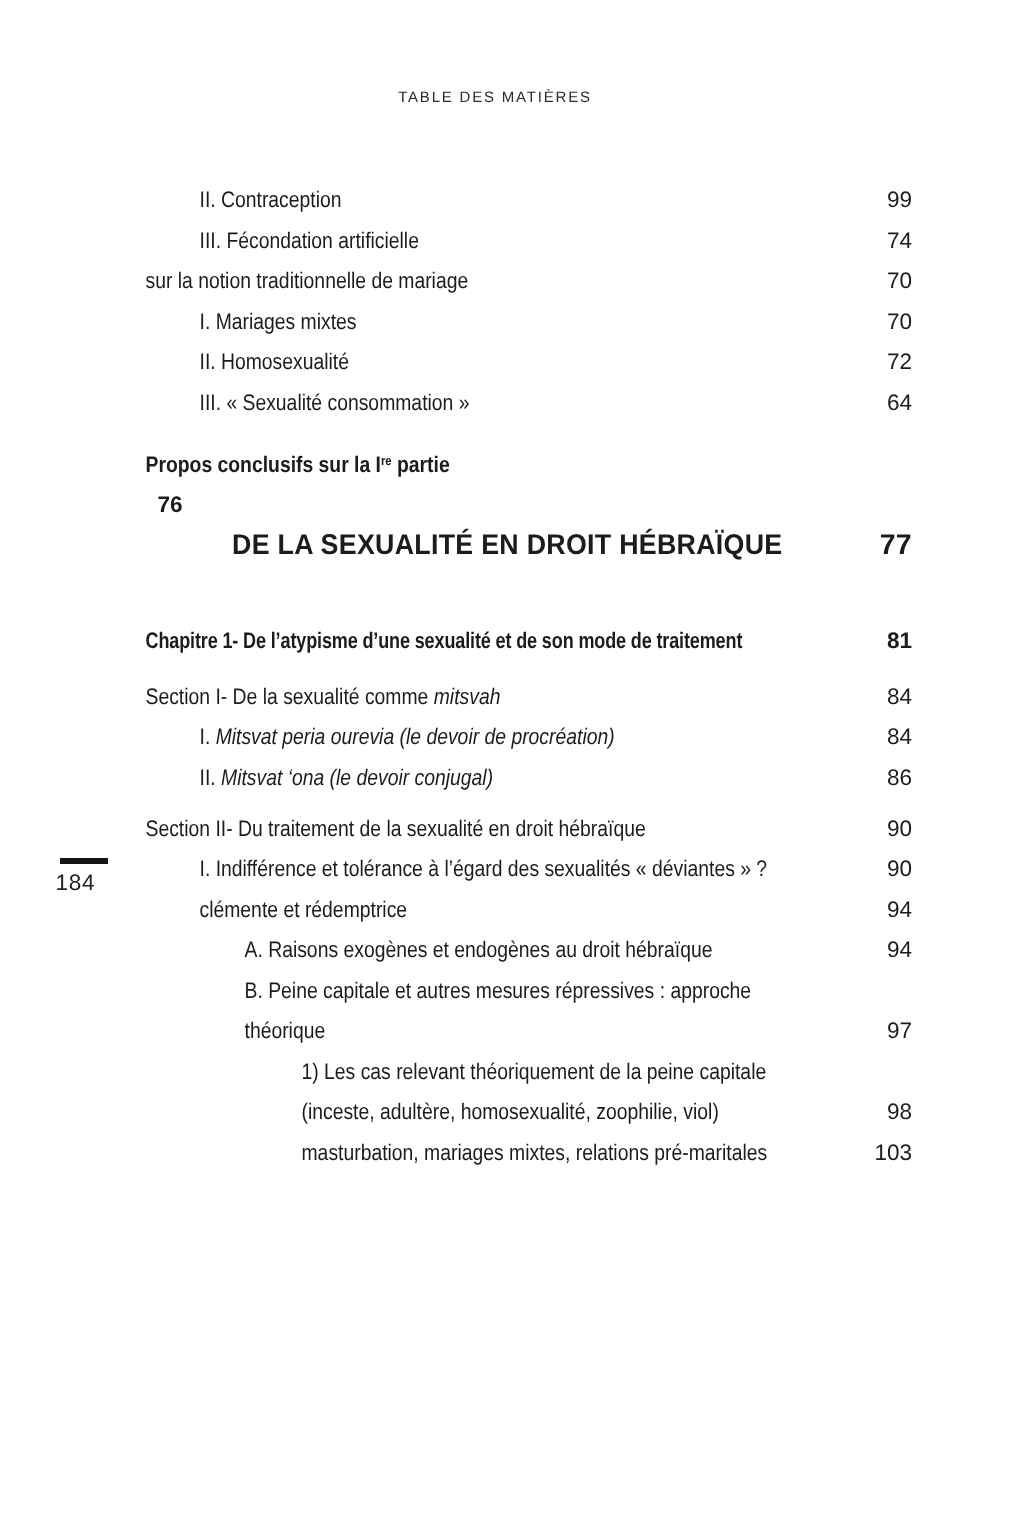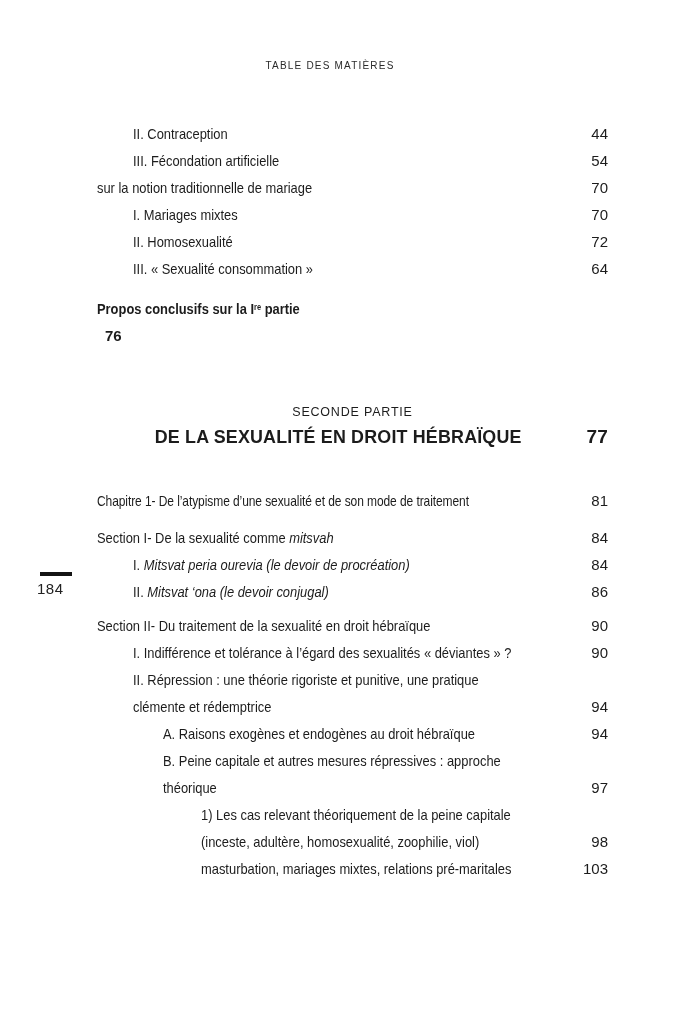--- a/index.html
+++ b/index.html
@@ -47,21 +47,21 @@
   .it { font-style: italic; }
   .sup { font-size: 0.58em; vertical-align: 0.5em; letter-spacing: 0; }
 
   .ind1 .txt { padding-left: 36px; }
   .ind2 .txt { padding-left: 66px; }
   .ind3 .txt { padding-left: 104px; }
 
   .bold { font-weight: bold; }
   .bold .fit { transform: scaleX(0.86); }
 
-  .chapitre { font-weight: normal; }
+  .chapitre { font-weight: bold; }
   .chapitre .fit { transform: scaleX(0.80); letter-spacing: -0.1px; }
 
   .part-label { line-height: 22px; font-size: 12.5px; letter-spacing: 0.8px; }
   .part-label .txt { text-align: center; }
   .part-label .fit { transform: none; white-space: normal; display: inline; }
 
   .part-title { line-height: 28px; font-size: 19px; font-weight: bold; letter-spacing: 0.2px; justify-content: center; }
   .part-title .txt { text-align: center; }
   .part-title .fit { transform: scaleX(0.94); transform-origin: 50% 100%; }
 </style>
@@ -72,48 +72,45 @@
   <div class="running-head">TABLE DES MATIÈRES</div>
 
   <div class="margin-marker">
     <div class="margin-dash"></div>
     <div class="margin-num">184</div>
   </div>
 
   <div class="toc" id="toc">
       <div class="row entry ind1">
         <div class="txt"><span class="fit"><span>II. Contraception</span></span></div>
-        <div class="pg">44</div>
+        <div class="pg">99</div>
       </div>
       <div class="row entry ind1">
         <div class="txt"><span class="fit"><span>III. Fécondation artificielle</span></span></div>
-        <div class="pg">54</div>
+        <div class="pg">74</div>
       </div>
       <div class="row entry">
         <div class="txt"><span class="fit"><span>sur la notion traditionnelle de mariage</span></span></div>
         <div class="pg">70</div>
       </div>
       <div class="row entry ind1">
         <div class="txt"><span class="fit"><span>I. Mariages mixtes</span></span></div>
         <div class="pg">70</div>
       </div>
       <div class="row entry ind1">
         <div class="txt"><span class="fit"><span>II. Homosexualité</span></span></div>
         <div class="pg">72</div>
       </div>
       <div class="row entry ind1">
         <div class="txt"><span class="fit"><span>III. « Sexualité consommation »</span></span></div>
         <div class="pg">64</div>
       </div>
       <div class="row bold" style="margin-top: 12px; flex-direction: column;">
         <div class="txt"><span class="fit"><span>Propos conclusifs sur la I</span><span class="sup">re</span><span> partie</span></span></div>
         <div class="pg">76</div>
-      </div>
-      <div class="row part-label" style="margin-top: 52px;">
-        <div class="txt"><span class="fit"><span>SECONDE PARTIE</span></span></div>
       </div>
       <div class="row part-title">
         <div class="txt"><span class="fit"><span>DE LA SEXUALITÉ EN DROIT HÉBRAÏQUE</span></span></div>
         <div class="pg">77</div>
       </div>
       <div class="row chapitre" style="margin-top: 36px;">
         <div class="txt"><span class="fit"><span>Chapitre 1- De l’atypisme d’une sexualité et de son mode de traitement</span></span></div>
         <div class="pg">81</div>
       </div>
       <div class="row entry" style="margin-top: 10px;">
@@ -128,23 +125,20 @@
         <div class="txt"><span class="fit"><span>II. </span><span class="it">Mitsvat ‘ona (le devoir conjugal)</span></span></div>
         <div class="pg">86</div>
       </div>
       <div class="row entry" style="margin-top: 7px;">
         <div class="txt"><span class="fit"><span>Section II- Du traitement de la sexualité en droit hébraïque</span></span></div>
         <div class="pg">90</div>
       </div>
       <div class="row entry ind1">
         <div class="txt"><span class="fit"><span>I. Indifférence et tolérance à l’égard des sexualités « déviantes » ?</span></span></div>
         <div class="pg">90</div>
-      </div>
-      <div class="row entry ind1">
-        <div class="txt"><span class="fit"><span>II. Répression : une théorie rigoriste et punitive, une pratique</span></span></div>
       </div>
       <div class="row entry ind1">
         <div class="txt"><span class="fit"><span>clémente et rédemptrice</span></span></div>
         <div class="pg">94</div>
       </div>
       <div class="row entry ind2">
         <div class="txt"><span class="fit"><span>A. Raisons exogènes et endogènes au droit hébraïque</span></span></div>
         <div class="pg">94</div>
       </div>
       <div class="row entry ind2">

